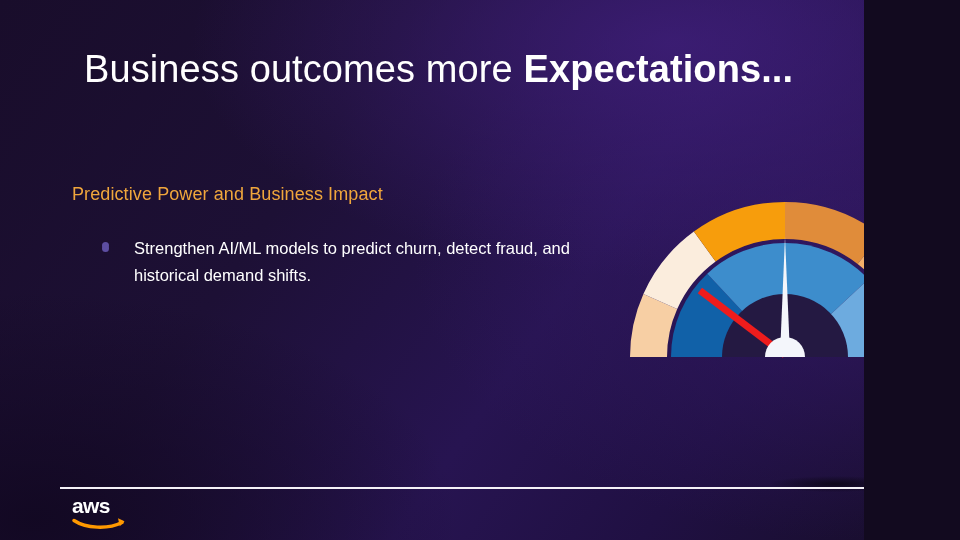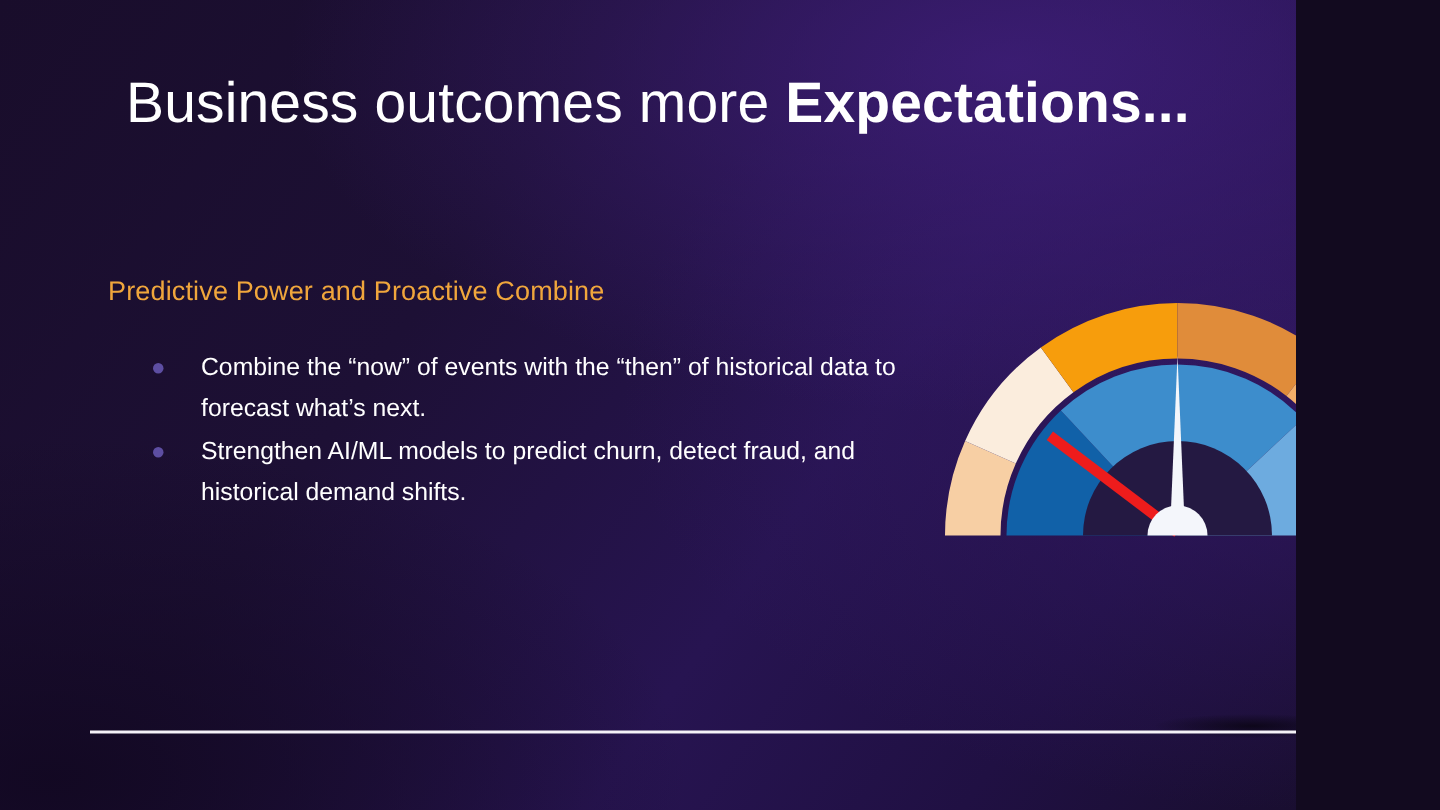--- a/index.html
+++ b/index.html
@@ -121,26 +121,25 @@
 </style>
 </head>
 <body>
 
 <div id="slide">
 
   <div class="title">
     <span class="light">Business outcomes more </span><span class="strong">Expectations...</span>
   </div>
 
-  <div class="subhead">Predictive Power and Proactive Combine</div>
+  <div class="subhead">Predictive Power and Business Impact</div>
 
   <ul class="bullets">
     <li>
       <span class="dot"></span>
-      <span>Combine the “now” of events with the “then” of historical data to forecast what’s next.</span>
     </li>
     <li>
       <span class="dot"></span>
       <span>Strengthen AI/ML models to predict churn, detect fraud, and historical demand shifts.</span>
     </li>
   </ul>
 
   <div class="gauge">
     <svg width="330" height="180" viewBox="0 0 330 180">
       <g id="gauge-outer-ring">
@@ -164,15 +163,22 @@
           <line x1="165" y1="163" x2="79.89483861047404" y2="98.50856066482889" stroke="#ee1c1c" stroke-width="7"></line>
           <path d="M 160 163 L 165 45 L 170 163 Z" fill="#f4f6fb"></path>
           <path d="M 145 165 A 20 20 0 0 1 185 165 Z" fill="#f4f6fb"></path>
         </g>
     </svg>
   </div>
 
   <div class="footer-glow"></div>
   <div class="footer-line"></div>
 
+  <div class="aws-logo">
+    <svg width="62" height="34" viewBox="0 0 62 34">
+      <text x="0" y="17" font-family="Liberation Sans, sans-serif" font-size="21" font-weight="700" fill="#ffffff" letter-spacing="-0.6">aws</text>
+      <path id="aws-swoosh" d="M2,24.5 C14,32.5 36,33.5 50,26.5" fill="none" stroke-width="3.4" stroke-linecap="round" stroke="#ff9900"></path>
+      <path id="aws-swoosh-tip" d="M46,22.2 L52.5,25.2 L47.8,30.2 Z" fill="#ff9900"></path>
+    </svg>
+  </div>
 
 
 </div>
 
 </body></html>

